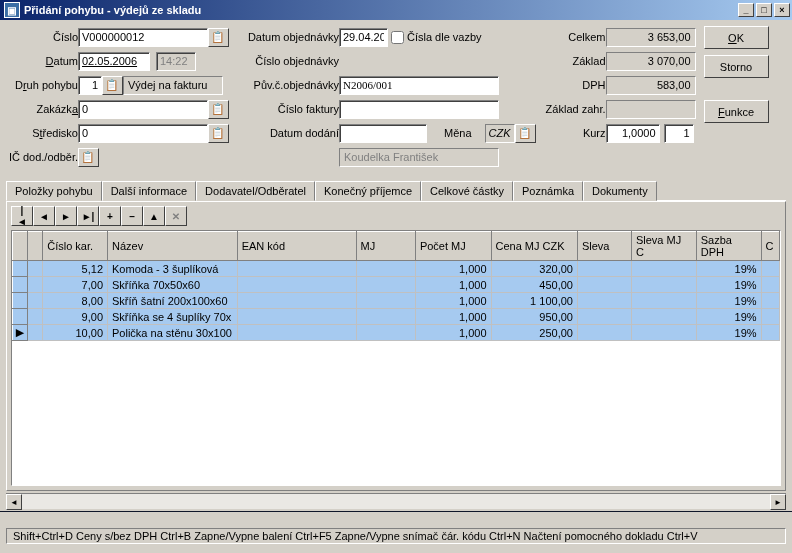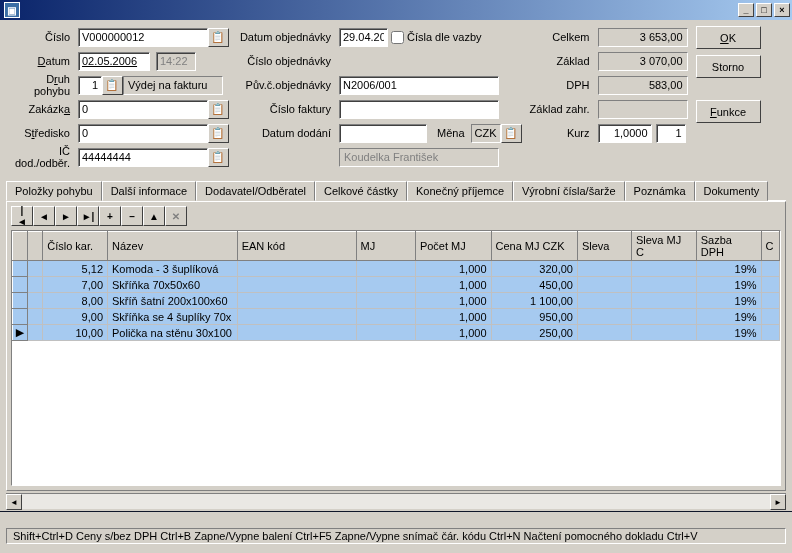--- a/index.html
+++ b/index.html
@@ -40,21 +40,21 @@
     display: inline-flex; align-items: center; justify-content: center;
     font-family: Arial; font-size: 9px; font-weight: bold;
     cursor: pointer;
   }
   .panel {
     background: #D4D0C8;
     padding: 6px 8px 4px 8px;
   }
   .col1, .col2, .col3 { display: flex; flex-direction: column; }
   .fieldrow { display: flex; align-items: center; height: 22px; margin-bottom: 2px; }
-  .lbl { text-align: right; padding-right: 8px; }
+  .lbl { text-align: right; padding-right: 0; }
   .col1 .lbl { width: 70px; }
   .col2 .lbl { width: 100px; }
   .col3 .lbl { width: 70px; }
   .input {
     background: #fff;
     border: 1px solid; border-color: #808080 #fff #fff #808080;
     box-shadow: inset 1px 1px 0 #404040;
     height: 19px;
     padding: 1px 3px;
     font-family: inherit;
@@ -176,30 +176,31 @@
     border: 1px solid; border-color: #808080 #fff #fff #808080;
     padding: 1px 6px;
     flex: 1;
   }
   .mena-grp { display: inline-flex; align-items: center; margin-left: 4px; }
   .mena-grp .sunken {
     border: 1px solid; border-color: #808080 #fff #fff #808080;
     background: #D4D0C8;
     padding: 1px 3px;
     height: 19px;
-    display: inline-flex; align-items: center;
+    display: inline-flex; align-items: center; font-style: italic;
   }
   .topform { display: flex; align-items: flex-start; }
   .ghost { color: #808080; }
 </style>
 </head>
 <body>
 
 <div class="titlebar">
   <span class="appicon">▣</span>
+  <span>Přidání pohybu - výdejů ze skladu</span>
   <span class="spacer"></span>
   <span class="winbtn">_</span>
   <span class="winbtn">□</span>
   <span class="winbtn">×</span>
 </div>
 
 <div class="panel">
   <div class="topform">
 
     <div class="col1">
@@ -224,59 +225,58 @@
         <input class="input" style="width: 130px;" value="0">
         <button class="iconbtn">📋</button>
       </div>
       <div class="fieldrow">
         <span class="lbl">S<u>t</u>ředisko</span>
         <input class="input" style="width: 130px;" value="0">
         <button class="iconbtn">📋</button>
       </div>
       <div class="fieldrow">
         <span class="lbl">IČ dod./odběr.</span>
-        <input class="input" style="width: 130px;" value="44444444">
         <button class="iconbtn">📋</button>
       </div>
     </div>
 
     <div class="col2" style="margin-left:10px">
       <div class="fieldrow">
         <span class="lbl">Datum objednávky</span>
         <input class="input" style="width: 49px;" value="29.04.2006">
         <input type="checkbox" class="chk" style="">
         <span>Čísla dle vazby</span>
       </div>
       <div class="fieldrow">
         <span class="lbl">Číslo objednávky</span>
       </div>
       <div class="fieldrow">
         <span class="lbl">Pův.č.objednávky</span>
-        <input class="input" style="width: 160px;" value="N2006/001">
+        <input class="input" style="width: 160px; font-family: Liberation Serif, serif;" value="N2006/001">
       </div>
       <div class="fieldrow">
         <span class="lbl">Číslo faktury</span>
         <input class="input" style="width: 160px;" value="">
       </div>
       <div class="fieldrow">
         <span class="lbl">Datum dodání</span>
         <input class="input" style="width: 88px;" value="">
         <span class="mena-grp">
-          <span style="margin:0 6px">Měna</span>
+          <span style="margin:0 13px">Měna</span>
           <span class="sunken">CZK</span>
           <button class="iconbtn">📋</button>
         </span>
       </div>
       <div class="fieldrow">
         <span class="lbl"></span>
         <span class="readonly-sunken ghost" style="width:160px; text-align:left; justify-content:flex-start">Koudelka František</span>
       </div>
     </div>
 
-    <div class="col3" style="margin-left:6px">
+    <div class="col3" style="">
       <div class="fieldrow">
         <span class="lbl">Celkem</span>
         <span class="readonly-sunken" style="width:90px">3 653,00</span>
       </div>
       <div class="fieldrow">
         <span class="lbl">Základ</span>
         <span class="readonly-sunken" style="width:90px">3 070,00</span>
       </div>
       <div class="fieldrow">
         <span class="lbl">DPH</span>
@@ -301,23 +301,22 @@
       <div style="height:10px"></div>
       <button class="btn"><u>F</u>unkce</button>
     </div>
   </div>
 </div>
 
 <div class="tabs">
   <div class="tab active">Položky pohybu</div>
   <div class="tab">Další informace</div>
   <div class="tab">Dodavatel/Odběratel</div>
+  <div class="tab">Konečný příjemce</div>
   <div class="tab">Celkové částky</div>
-  <div class="tab">Konečný příjemce</div>
-  <div class="tab">Výrobní čísla/šarže</div>
   <div class="tab">Poznámka</div>
   <div class="tab">Dokumenty</div>
 </div>
 
 <div class="tabcontent">
 
   <div class="navbar">
     <button class="navbtn">|◄</button>
     <button class="navbtn">◄</button>
     <button class="navbtn">►</button>

